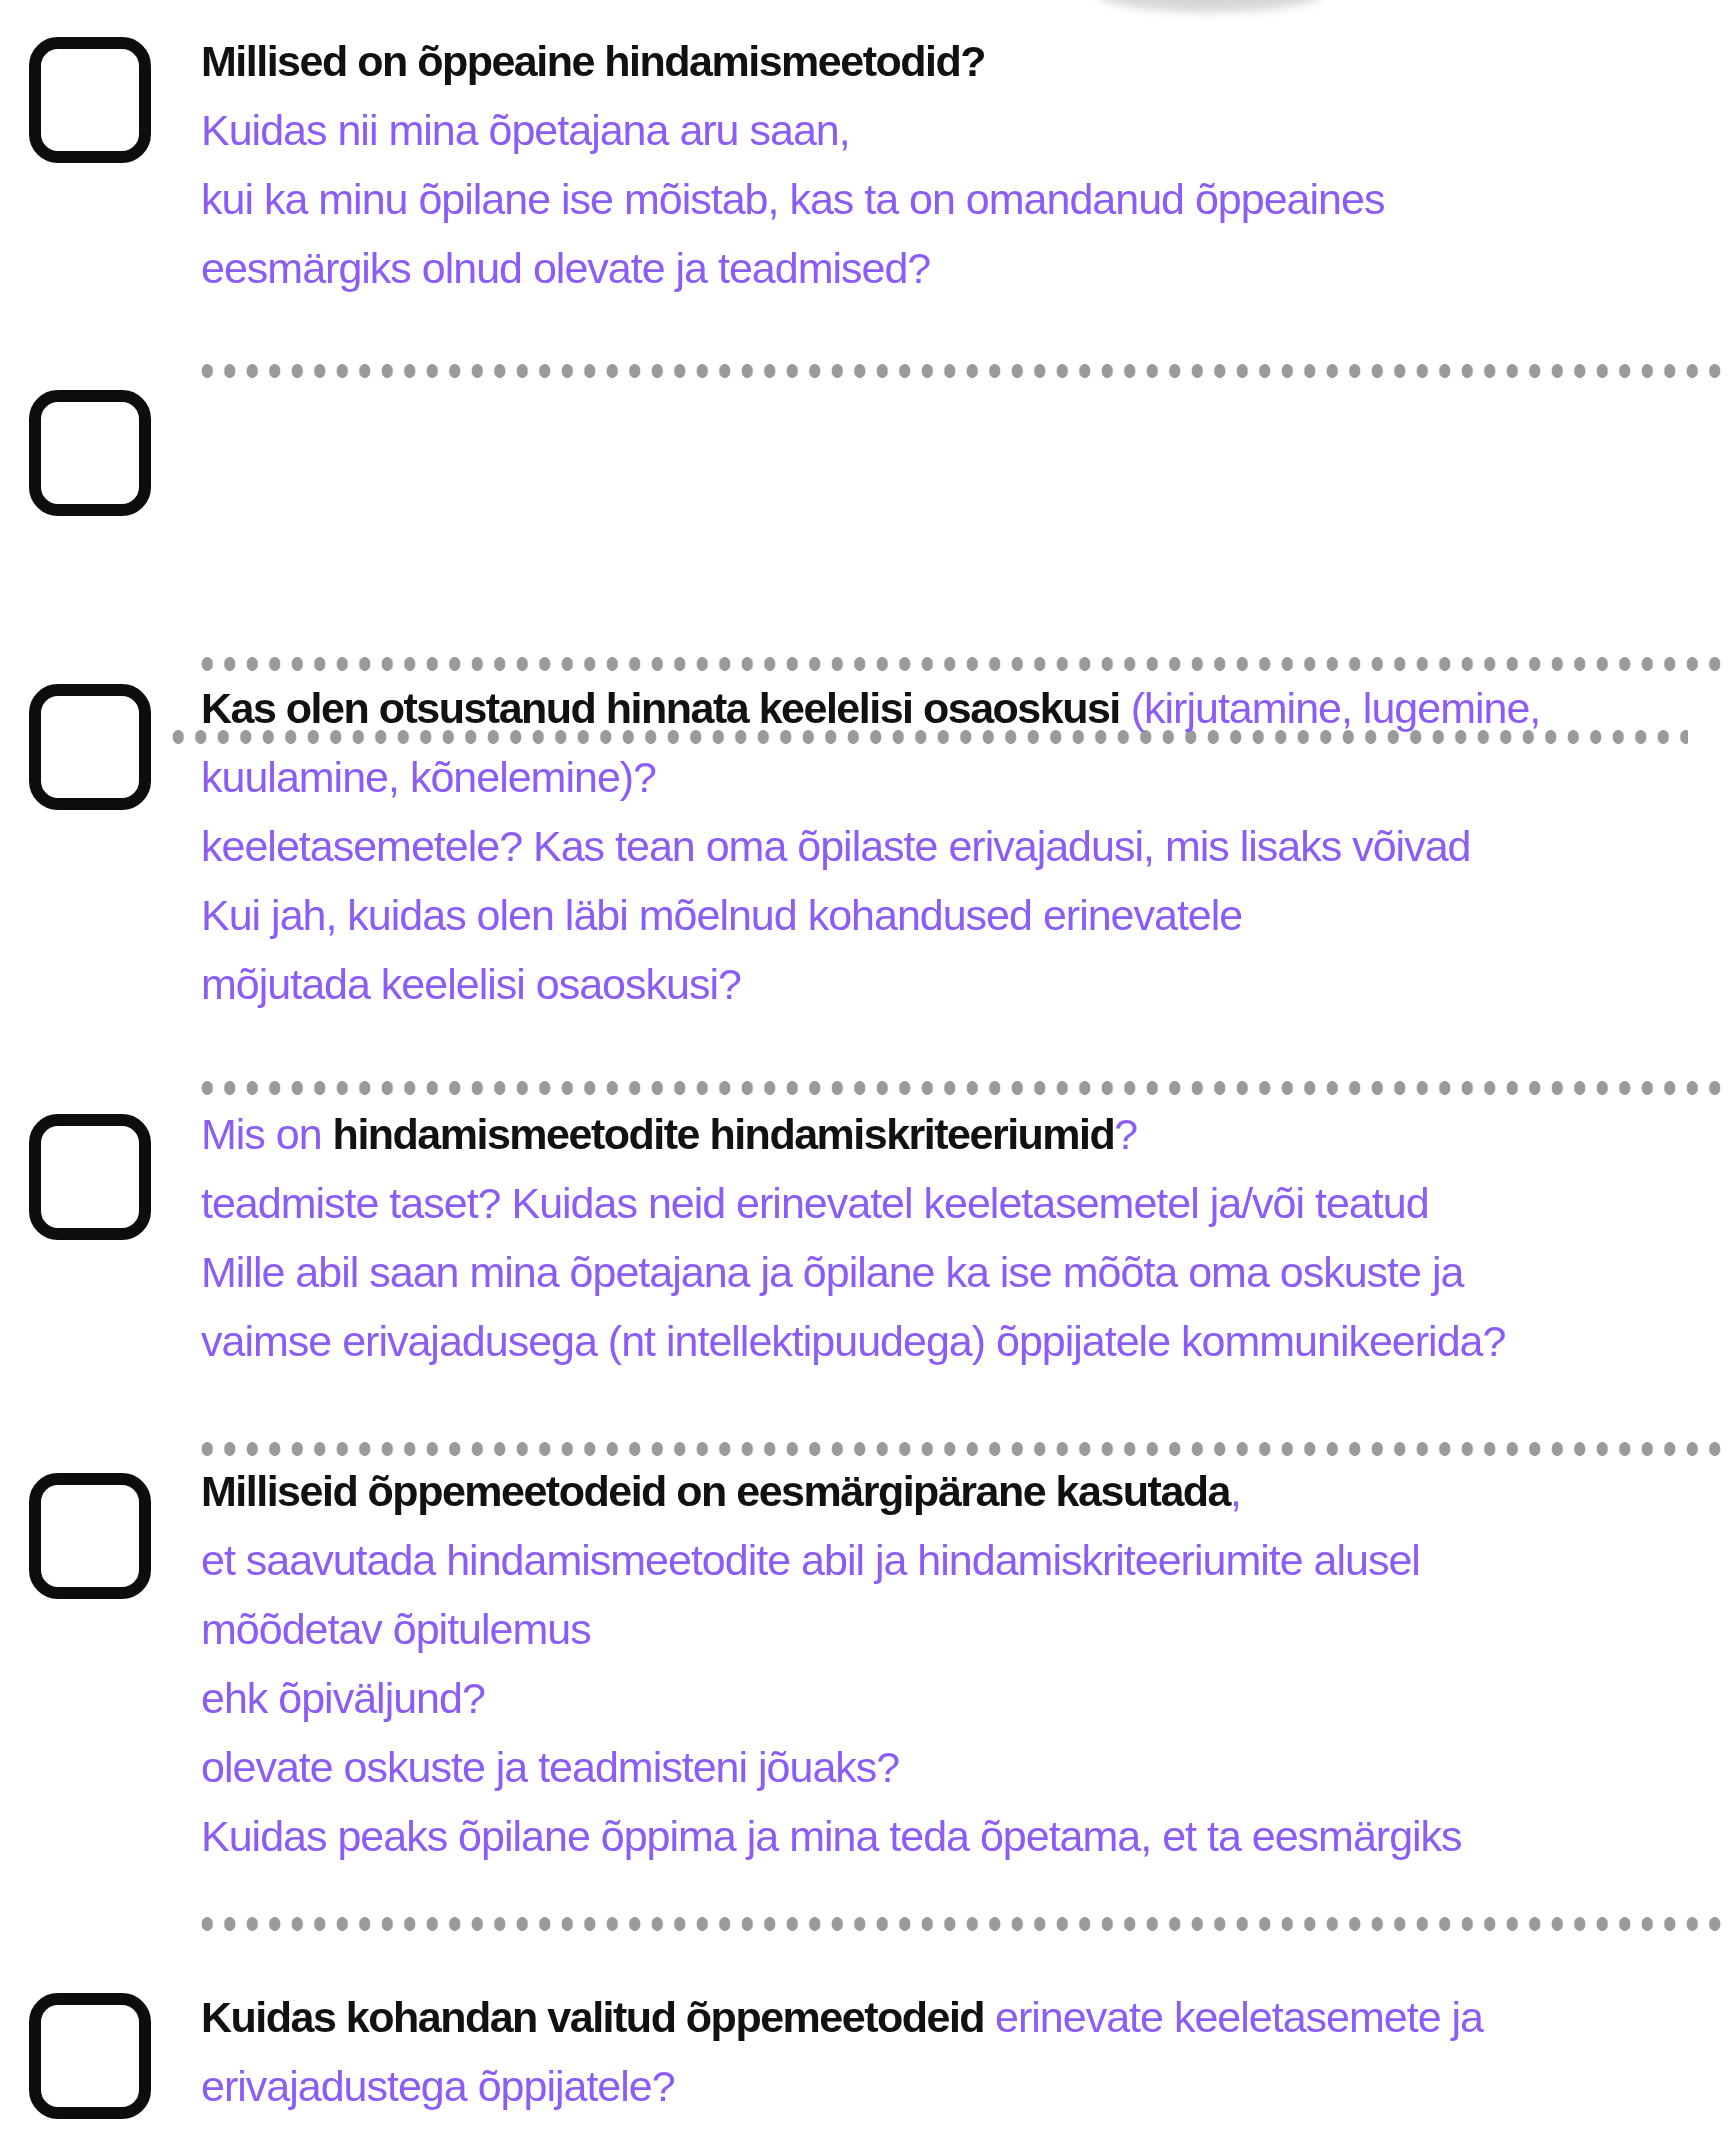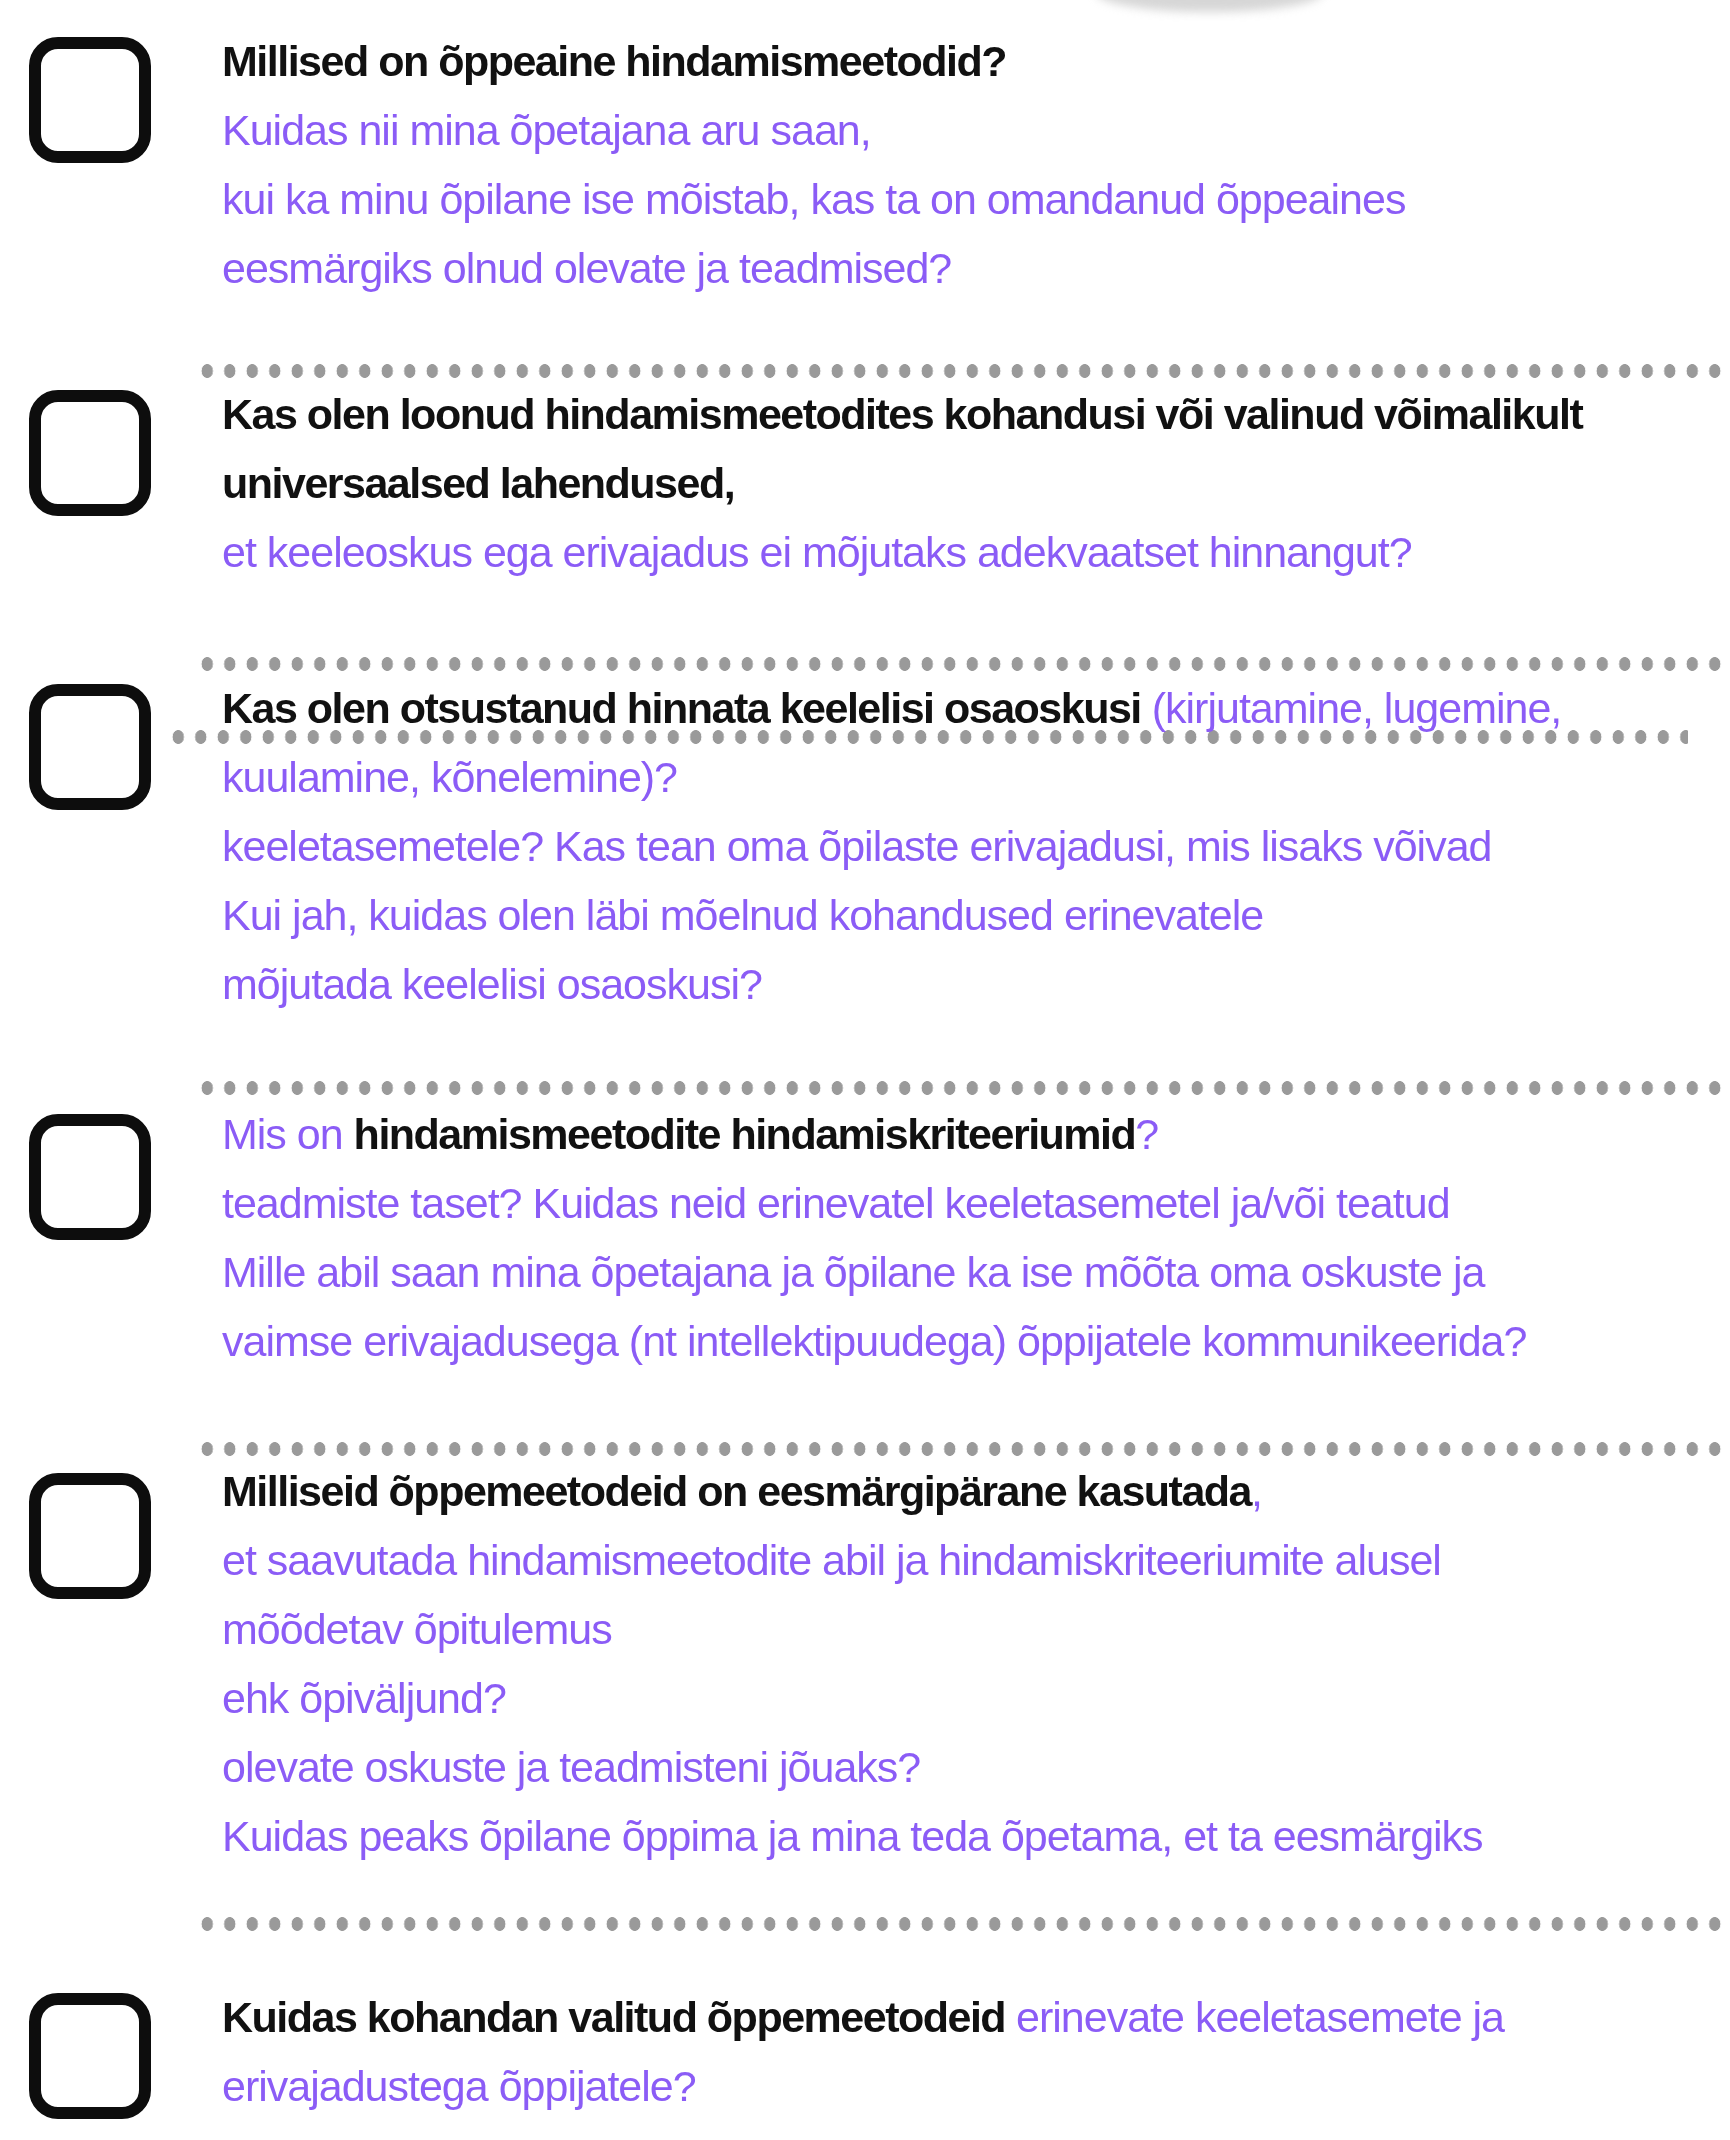--- a/index.html
+++ b/index.html
@@ -22,21 +22,21 @@
   
   .dots{
     position:absolute;left:196px;width:1535px;height:13.7px;
     background-image:radial-gradient(ellipse 5.9px 6.9px at center,#9a9a9a 0 5.5px,rgba(0,0,0,0) 6px);
     background-size:22.5px 13.7px;
     background-repeat:repeat-x;
     z-index:0;
   }
   .dots.stray{left:167px;width:1521px;}
   
-  .block{position:absolute;left:0;width:1510px;z-index:1;padding-left:21px;}
+  .block{position:absolute;left:0;width:1510px;z-index:1;}
   .cb{
     position:absolute;left:29px;top:9.8px;
     width:98px;height:102px;
     border:12.7px solid #0d0d0d;
     border-radius:29px;
     background:#ffffff;
     display:block;
   }
   .txt{margin-left:201px;}
   .ln{
@@ -63,25 +63,20 @@
       <div class="ln"><span class="r">Kuidas nii mina õpetajana aru saan,</span></div>
       <div class="ln"><span class="r">kui ka minu õpilane ise mõistab, kas ta on omandanud õppeaines</span></div>
       <div class="ln"><span class="r">eesmärgiks olnud olevate ja teadmised?</span></div>
     </div>
   </div>
 
   <div class="dots" style="top:364px"></div>
 
   <div class="block" style="top:380px">
     <span class="cb"></span>
-    <div class="txt">
-      <div class="ln"><span class="b">Kas olen loonud hindamismeetodites kohandusi või valinud võimalikult</span></div>
-      <div class="ln"><span class="b">universaalsed lahendused,</span></div>
-      <div class="ln"><span class="r">et keeleoskus ega erivajadus ei mõjutaks adekvaatset hinnangut?</span></div>
-    </div>
   </div>
 
   <div class="dots" style="top:657px"></div>
 
   <div class="dots stray" style="top:730px"></div>
 
   <div class="block" style="top:674px">
     <span class="cb"></span>
     <div class="txt">
       <div class="ln"><span class="b">Kas olen otsustanud hinnata keelelisi osaoskusi</span><span class="r"> (kirjutamine, lugemine,</span></div>

